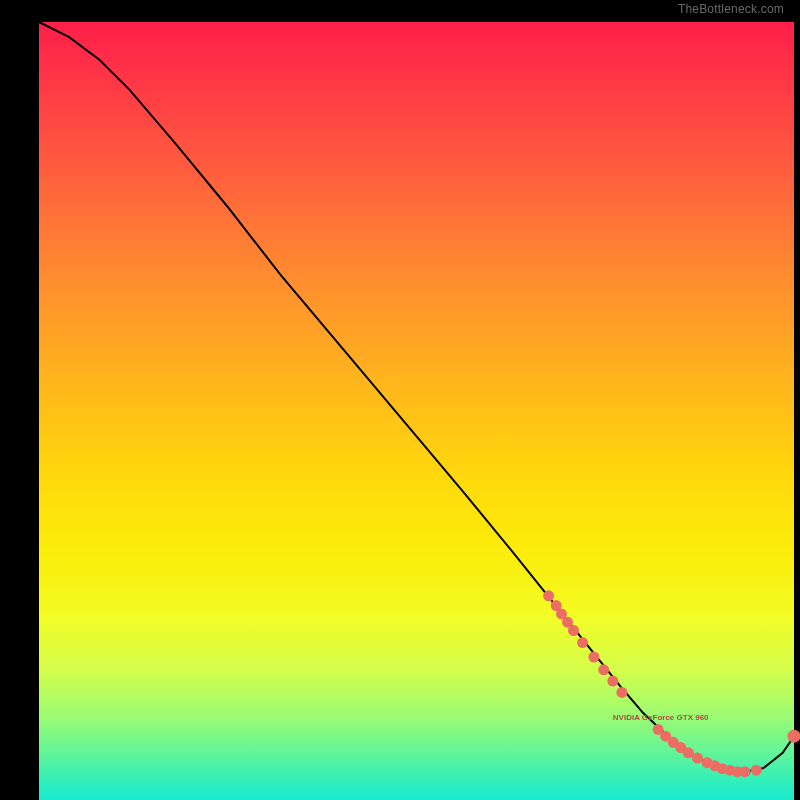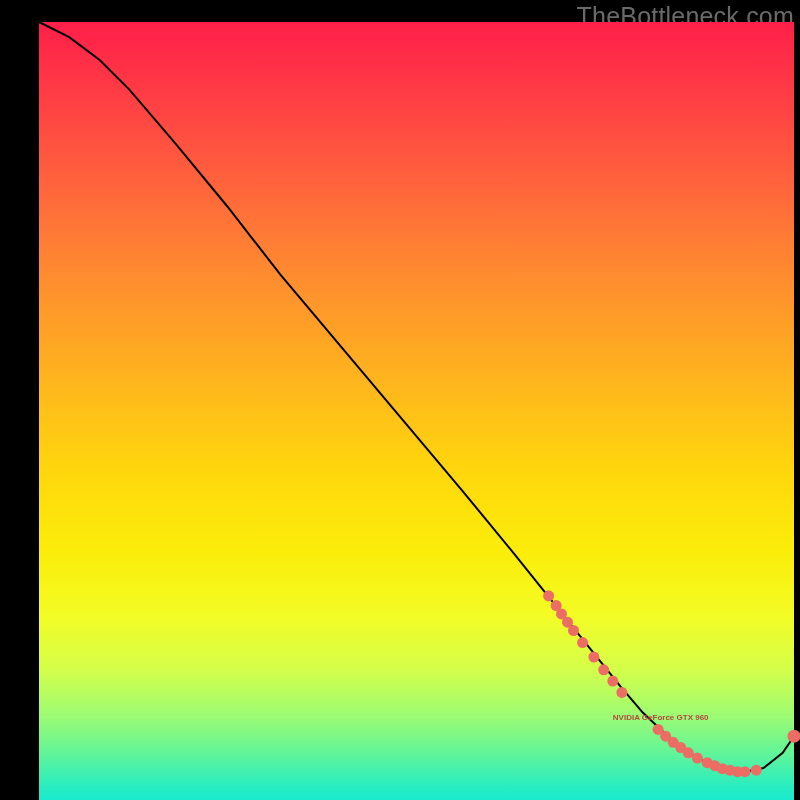--- a/index.html
+++ b/index.html
@@ -46,23 +46,23 @@
     position: absolute;
     left: 0;
     top: 0;
     width: 755px;
     height: 755px;
     overflow: visible;
   }
   .attribution {
     position: absolute;
     top: 2px;
-    right: 6px;
+    right: 16px;
     color: #6a6a6a;
-    font-size: 25px;
+    font-size: 12px;
     letter-spacing: 0.2px;
     user-select: none;
   }
   .gpu-label {
     font-size: 8px;
     fill: #b4483f;
     font-weight: bold;
     font-family: Arial, sans-serif;
   }
 </style>

